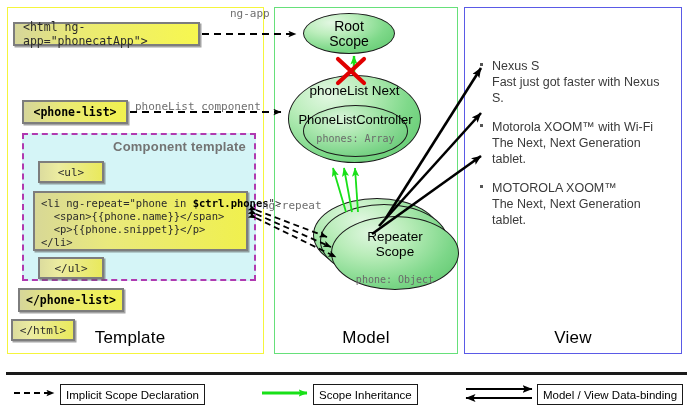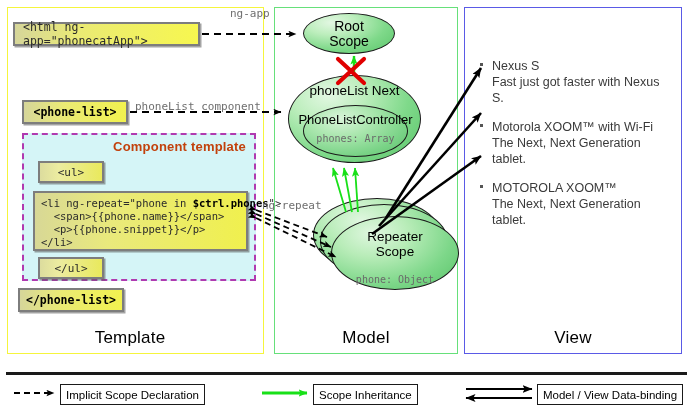--- a/index.html
+++ b/index.html
@@ -41,21 +41,21 @@
   #box-htmlclose{left:11px;top:319px;width:64px;height:22px;font-size:11px;justify-content:center;
             background:linear-gradient(to right,#dcdc9e 0%,#ececa0 30%,#e9e95c 100%);}
 
   
   #box-li .kw{font-weight:bold;color:#000;}
 
   
   #component-template{position:absolute;left:22px;top:133px;width:234px;height:148px;
         box-sizing:border-box;border:2px dashed #b03ab0;background:#d5f5f7;}
   #component-template-label{position:absolute;right:8px;top:4px;
-        font-weight:bold;font-size:13px;color:#c2410c;letter-spacing:.2px;}
+        font-weight:bold;font-size:13px;color:#737373;letter-spacing:.2px;}
 
   
   .edge-label{position:absolute;font-family:"DejaVu Sans Mono","Liberation Mono",monospace;
         font-size:11px;color:#6f6f6f;white-space:nowrap;}
   #lbl-ngapp{left:230px;top:7px;}
   #lbl-phonelist-comp{left:135px;top:100px;}
   #lbl-ngrepeat{left:262px;top:199px;}
 
   
   .ellipse{position:absolute;border-radius:50%;border:1.6px solid #1a1a1a;
@@ -139,20 +139,23 @@
   </div>
 
   <div class="tagbox bold" id="box-phonelistclose">
     <span>&lt;/phone-list&gt;</span>
   </div>
 
   <div class="tagbox" id="box-ulclose">
     <span>&lt;/ul&gt;</span>
   </div>
 
+  <div class="tagbox" id="box-htmlclose">
+    <span>&lt;/html&gt;</span>
+  </div>
 
   <div class="edge-label" id="lbl-ngapp">ng-app</div>
   <div class="edge-label" id="lbl-phonelist-comp">phoneList component</div>
   <div class="edge-label" id="lbl-ngrepeat">ng-repeat</div>
 
   <div class="ellipse grad-scope" id="ell-root">
     <div>Root</div>
     <div>Scope</div>
   </div>
 

